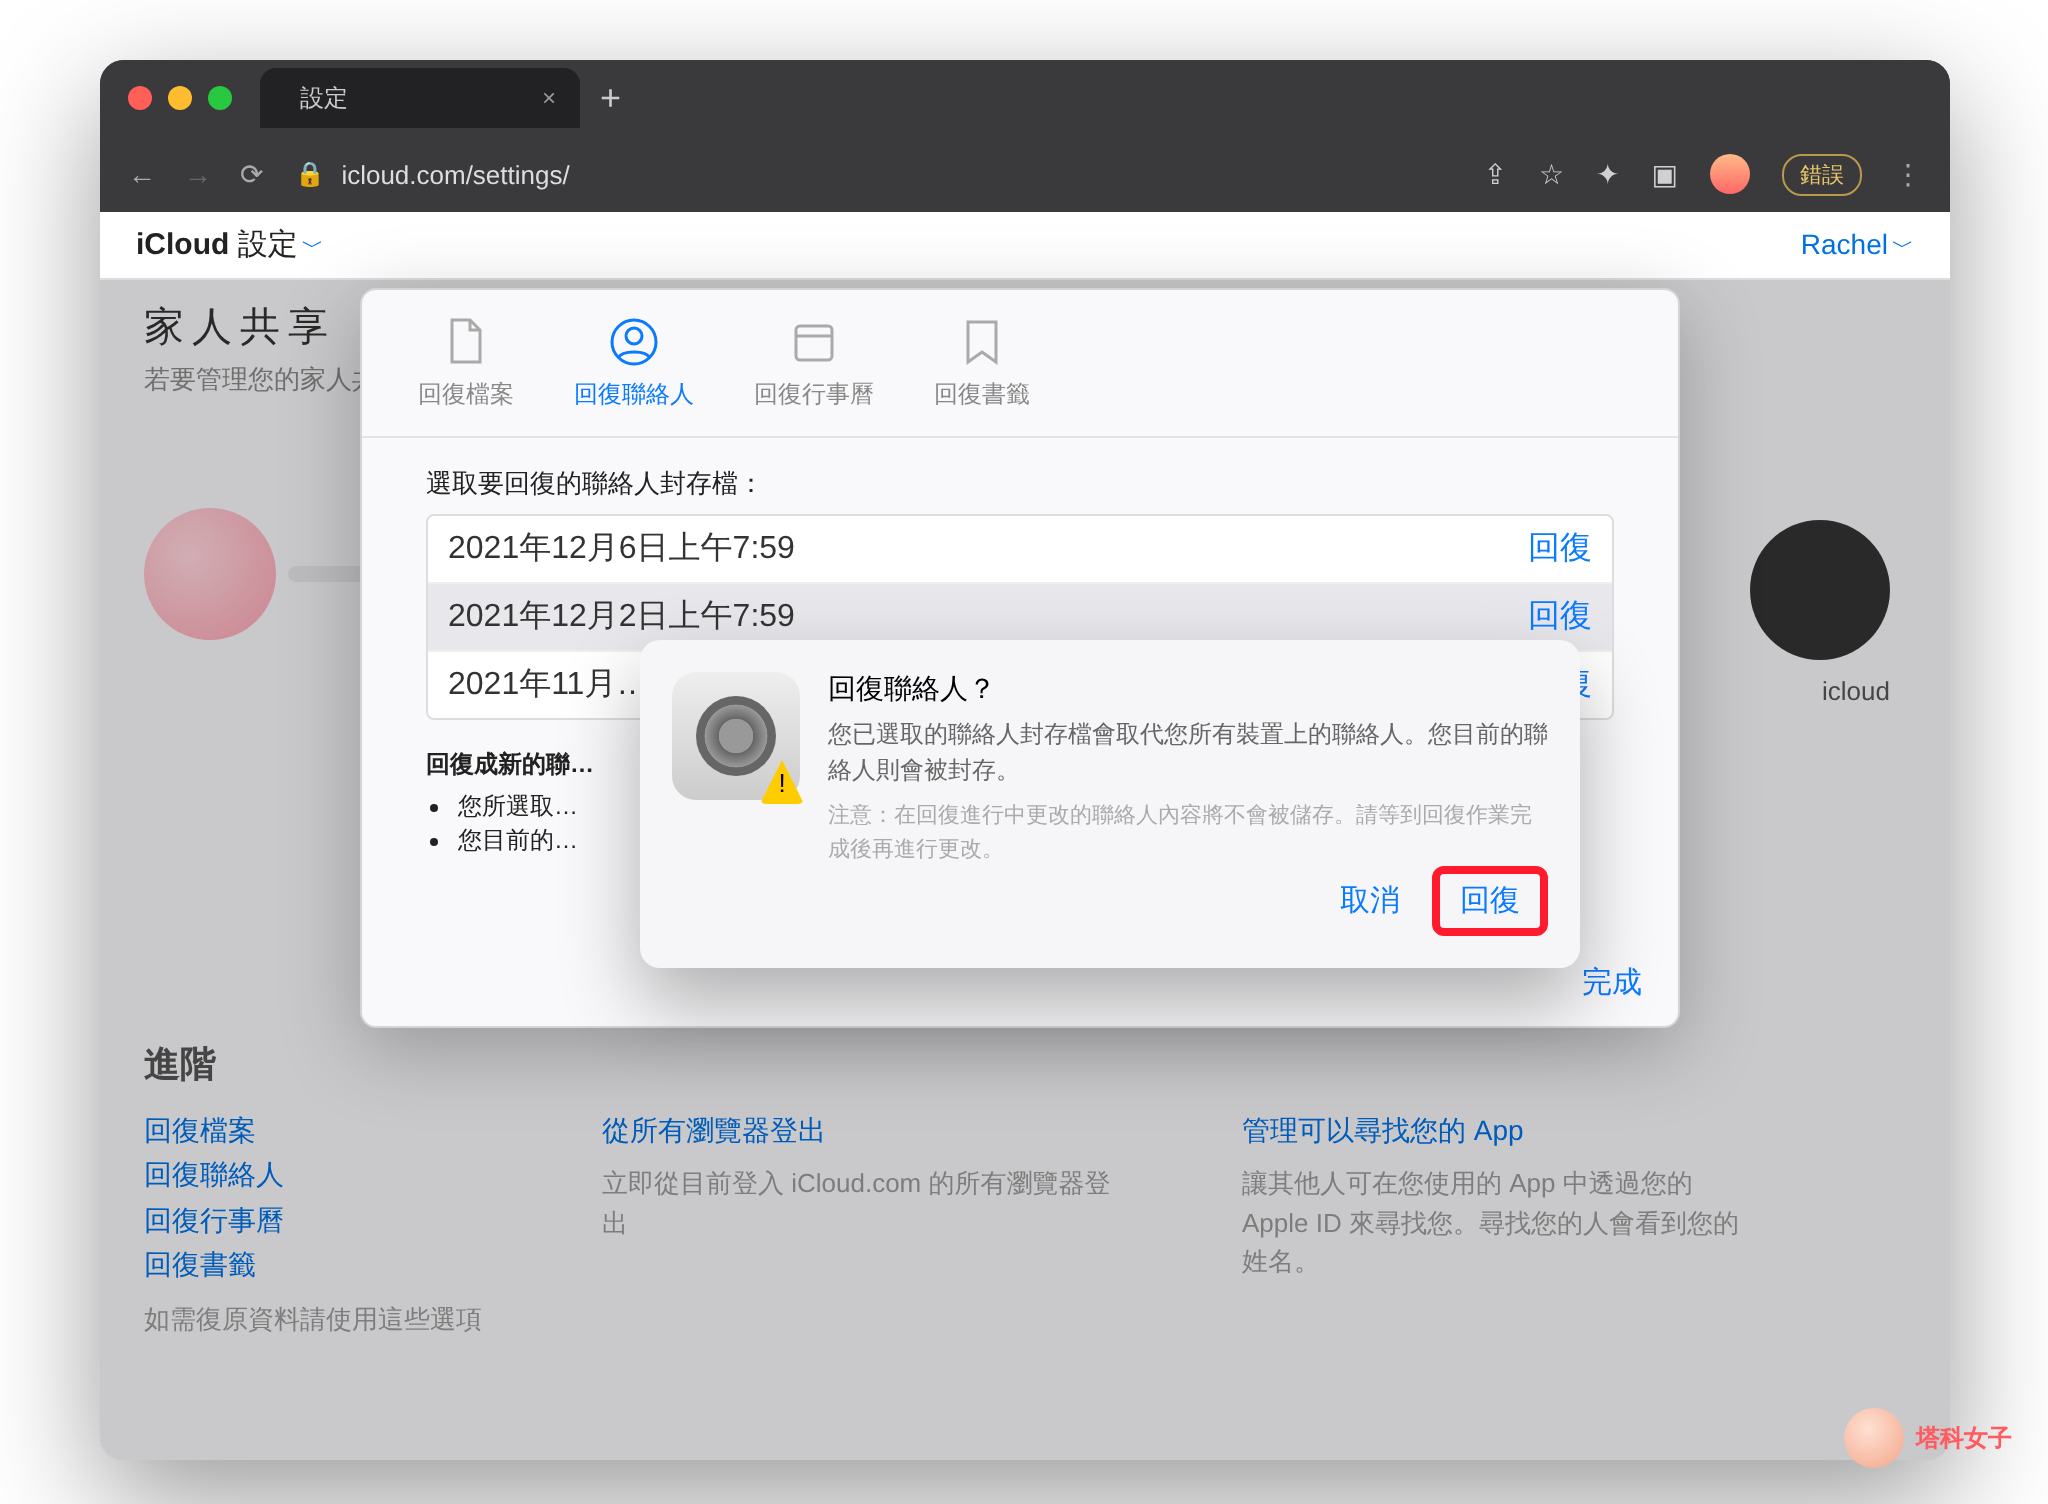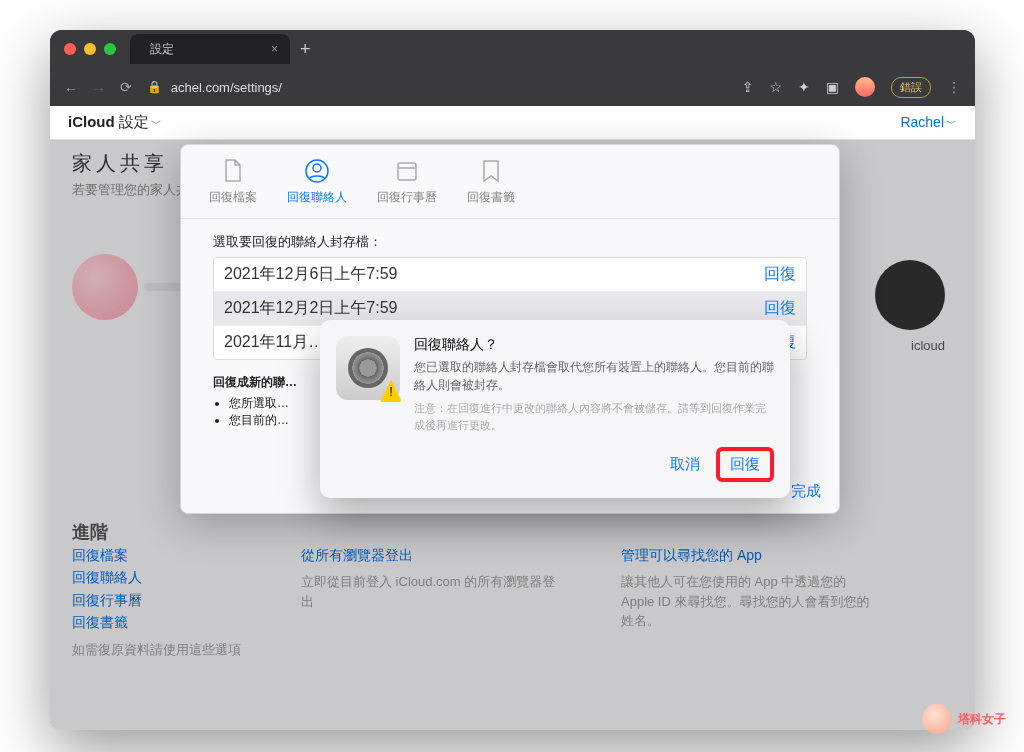--- a/index.html
+++ b/index.html
@@ -31,21 +31,21 @@
 .bg-section{padding:10px 22px;color:#888;font-size:13px}
 .bg-title{font-size:16px;color:#555;margin-bottom:4px}
 .avatars{display:flex;gap:40px;margin-top:10px}
 .avblock{display:flex;flex-direction:row;align-items:center;gap:6px}
 .av{width:66px;height:66px;border-radius:50%}
 .av.pig{background:radial-gradient(circle at 35% 35%,#ffd5dc,#f9a2b0)}
 .av.boy{background:radial-gradient(circle at 35% 35%,#6b4a3a,#3b2a22)}
 .av-label{width:60px;height:8px;background:#e6e6e8;border-radius:4px}
 .av-sub{font-size:11px;color:#999}
 .adv{position:absolute;left:22px;right:22px;top:380px;color:#555}
-.adv h3{font-size:18px;margin-bottom:0}
+.adv h3{font-size:18px;margin-bottom:10px}
 .adv .cols{display:flex;gap:60px}
 .adv a{display:block;color:#0071e3;font-size:14px;line-height:1.6;text-decoration:none}
 .adv p{color:#999;font-size:13px;margin-top:6px;line-height:1.5;max-width:260px}
 
 .panel{position:absolute;top:4px;left:130px;width:660px;height:370px;background:#f9f9fb;border:1px solid #d4d4d8;border-radius:8px;box-shadow:0 10px 40px rgba(0,0,0,.25)}
 .ptabs{display:flex;border-bottom:1px solid #e3e3e7;padding:8px 16px;gap:6px}
 .ptab{display:flex;flex-direction:column;align-items:center;padding:4px 12px;color:#888;font-size:12px;gap:4px;border-radius:4px}
 .ptab.active{color:#0a7aff}
 .ptab .ico{width:24px;height:28px;display:flex;align-items:center;justify-content:center;font-size:22px}
 .pbody{padding:14px 32px;font-size:13px;color:#333}
@@ -61,21 +61,21 @@
 .done{position:absolute;right:18px;bottom:12px;color:#0a7aff;font-size:15px}
 
 .dialog{position:absolute;top:180px;left:270px;width:470px;background:#f6f6f8;border-radius:10px;box-shadow:0 18px 40px rgba(0,0,0,.3);padding:16px;display:flex;gap:14px}
 .dicon{width:64px;height:64px;border-radius:12px;background:linear-gradient(#eee,#ccc);display:flex;align-items:center;justify-content:center;position:relative}
 .dgear{width:40px;height:40px;border-radius:50%;background:radial-gradient(circle,#999 30%,#666 31%,#999 55%,#666 56%)}
 .dwarn{position:absolute;right:-2px;bottom:-2px;width:22px;height:22px;background:#ffcc00;border-radius:3px;clip-path:polygon(50% 0,100% 100%,0 100%);display:flex;align-items:center;justify-content:center;font-size:13px;color:#000}
 .dtext{flex:1;font-size:12px;color:#555}
 .dtitle{font-size:14px;color:#000;margin-bottom:4px}
 .dmsg{line-height:1.5;color:#666}
 .dnote{color:#aaa;margin-top:6px;font-size:11px;line-height:1.5}
-.dbtns{display:flex;justify-content:flex-end;gap:16px;margin-top:14px;align-items:center}
+.dbtns{display:flex;justify-content:flex-end;gap:16px;align-items:center}
 .dbtns button{background:none;border:none;font-size:15px;cursor:pointer}
 .cancel{color:#0a7aff}
 .confirm{color:#0a7aff;font-weight:500}
 .hl{border:4px solid #ff1a2e;border-radius:6px;padding:4px 10px}
 .watermark{position:absolute;right:18px;bottom:18px;display:flex;align-items:center;gap:6px;color:#ff5a5f;font-size:12px;font-weight:600}
 .wmface{width:30px;height:30px;border-radius:50%;background:radial-gradient(circle at 40% 35%,#ffe0d2,#f2a68a);position:relative}
 .chev{font-size:11px;color:#0071e3;margin-left:2px}
 svg{display:block}
 .rachel-avatar{position:absolute;right:30px;top:120px;width:70px;height:70px;border-radius:50%;background:#333}
 .rachel-lbl{position:absolute;right:30px;top:198px;font-size:13px;color:#555}
@@ -100,21 +100,21 @@
   </div>
 
   <div class="toolbar">
     <div class="nav">
       <span>←</span>
       <span style="opacity:.4">→</span>
       <span>⟳</span>
     </div>
     <div class="urlbar">
       <span class="lock">🔒</span>
-      <span>achel.com/settings/</span>
+      <span>icloud.com/settings/</span>
     </div>
     <div class="right-icons">
       <span>⇪</span>
       <span>☆</span>
       <span>✦</span>
       <span>▣</span>
       <div class="profile"></div>
       <span class="errbtn">錯誤</span>
       <span class="menu3">⋮</span>
     </div>

